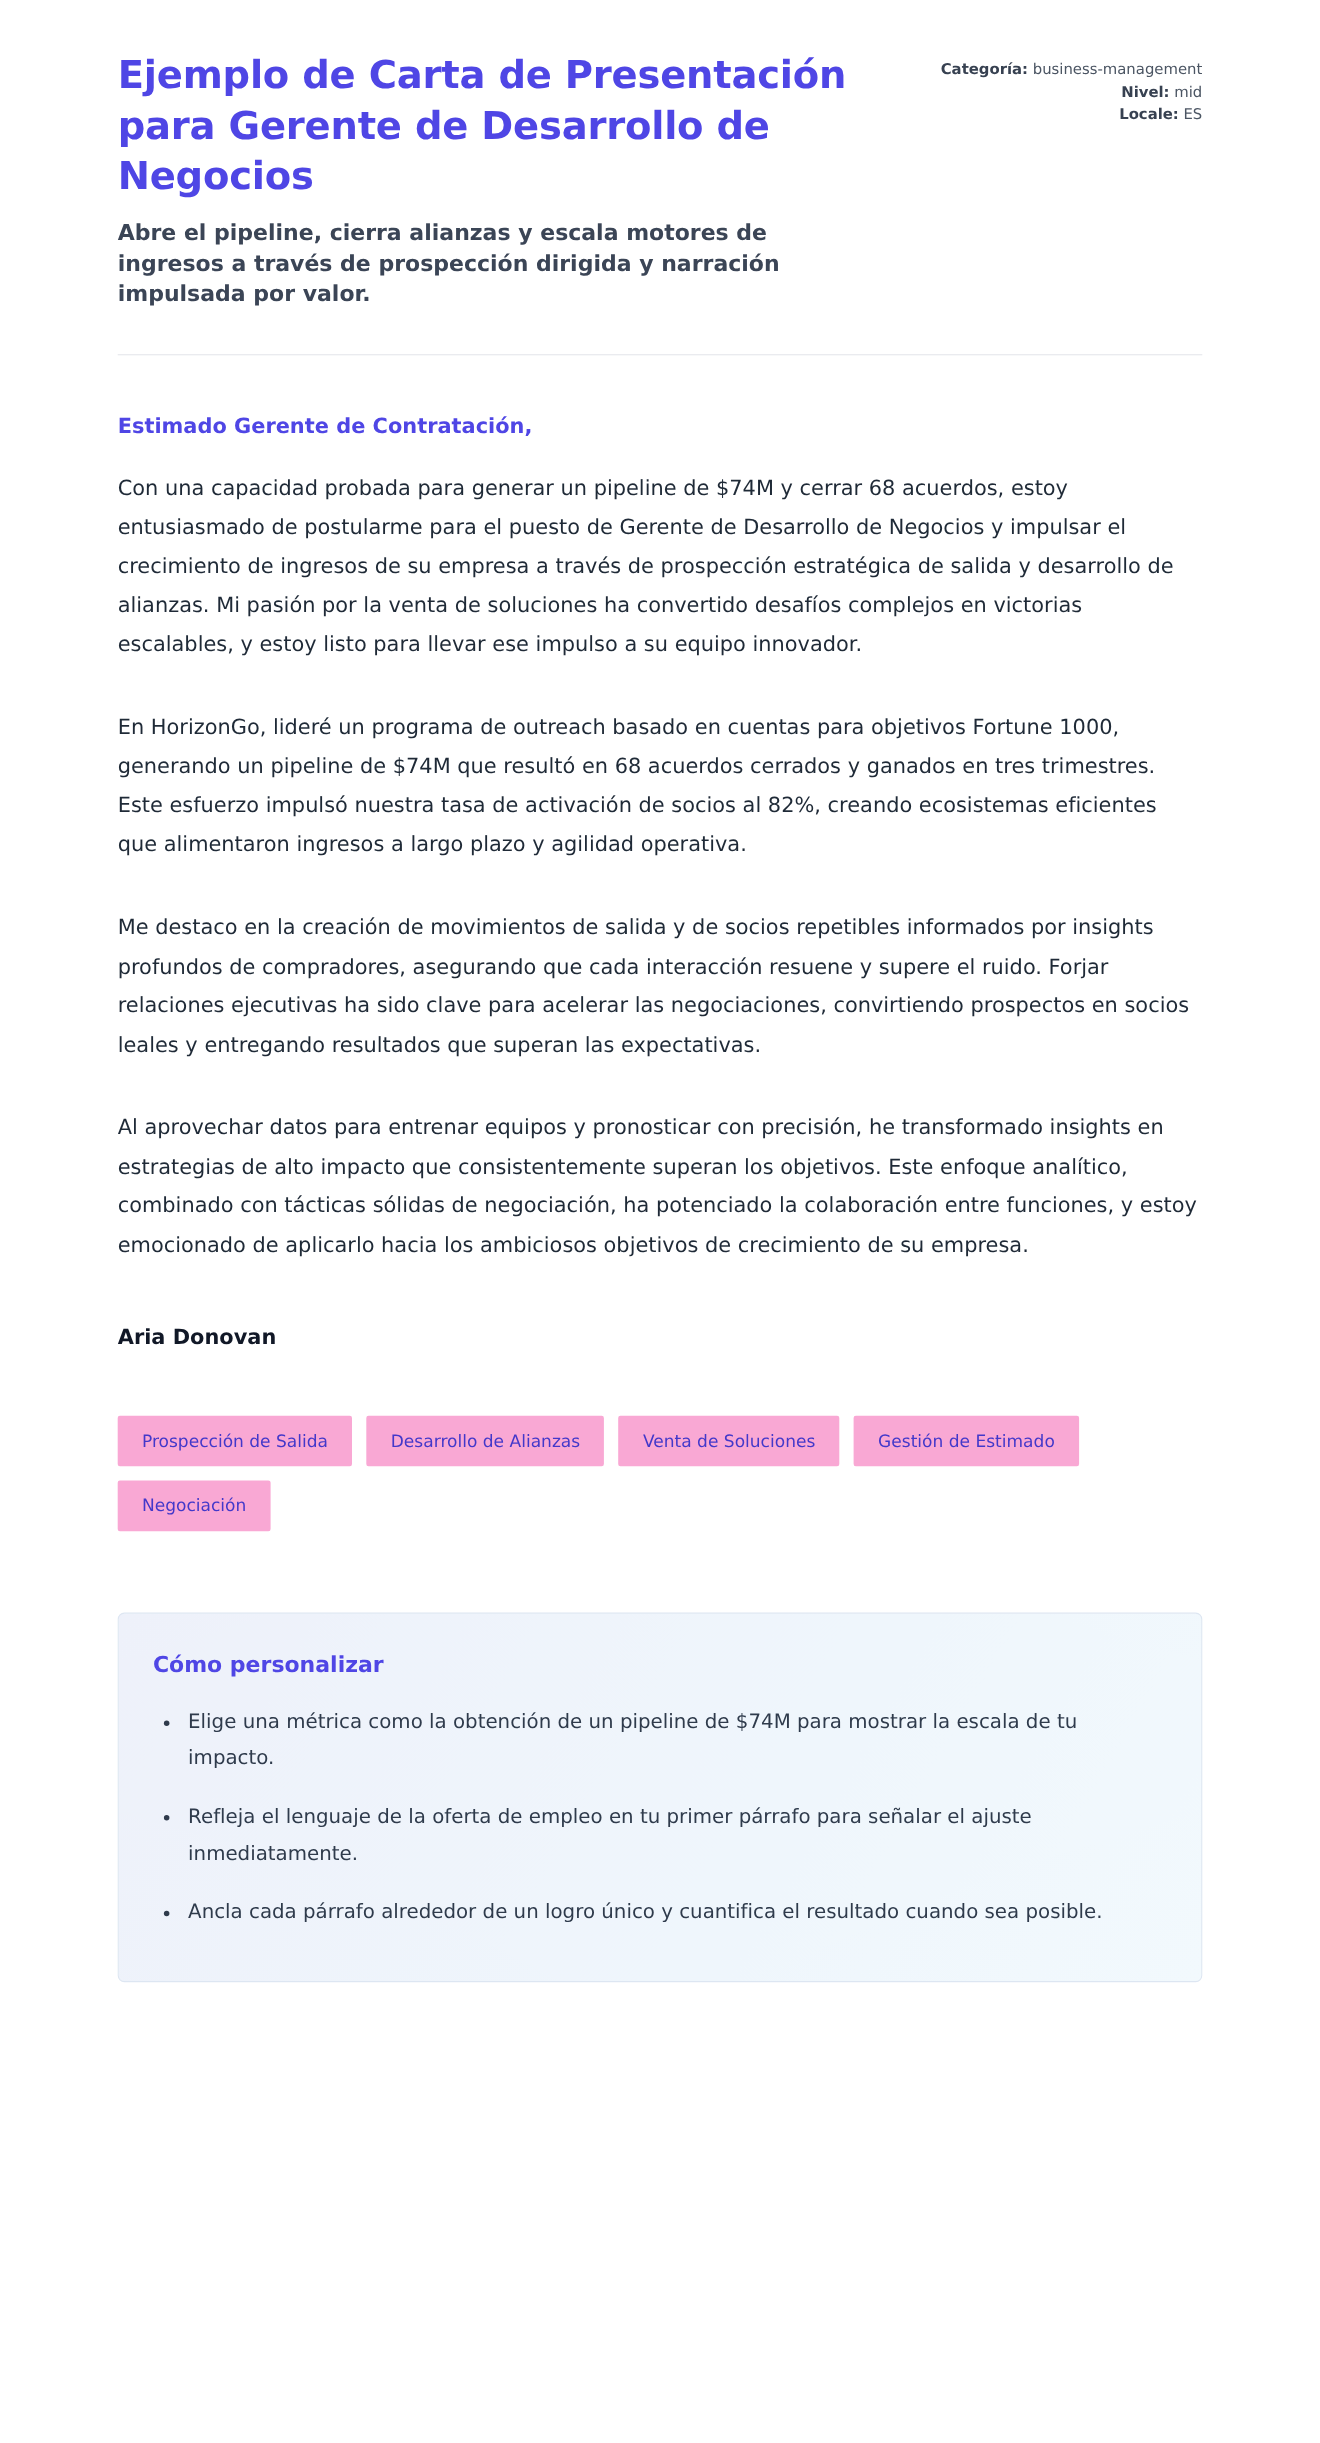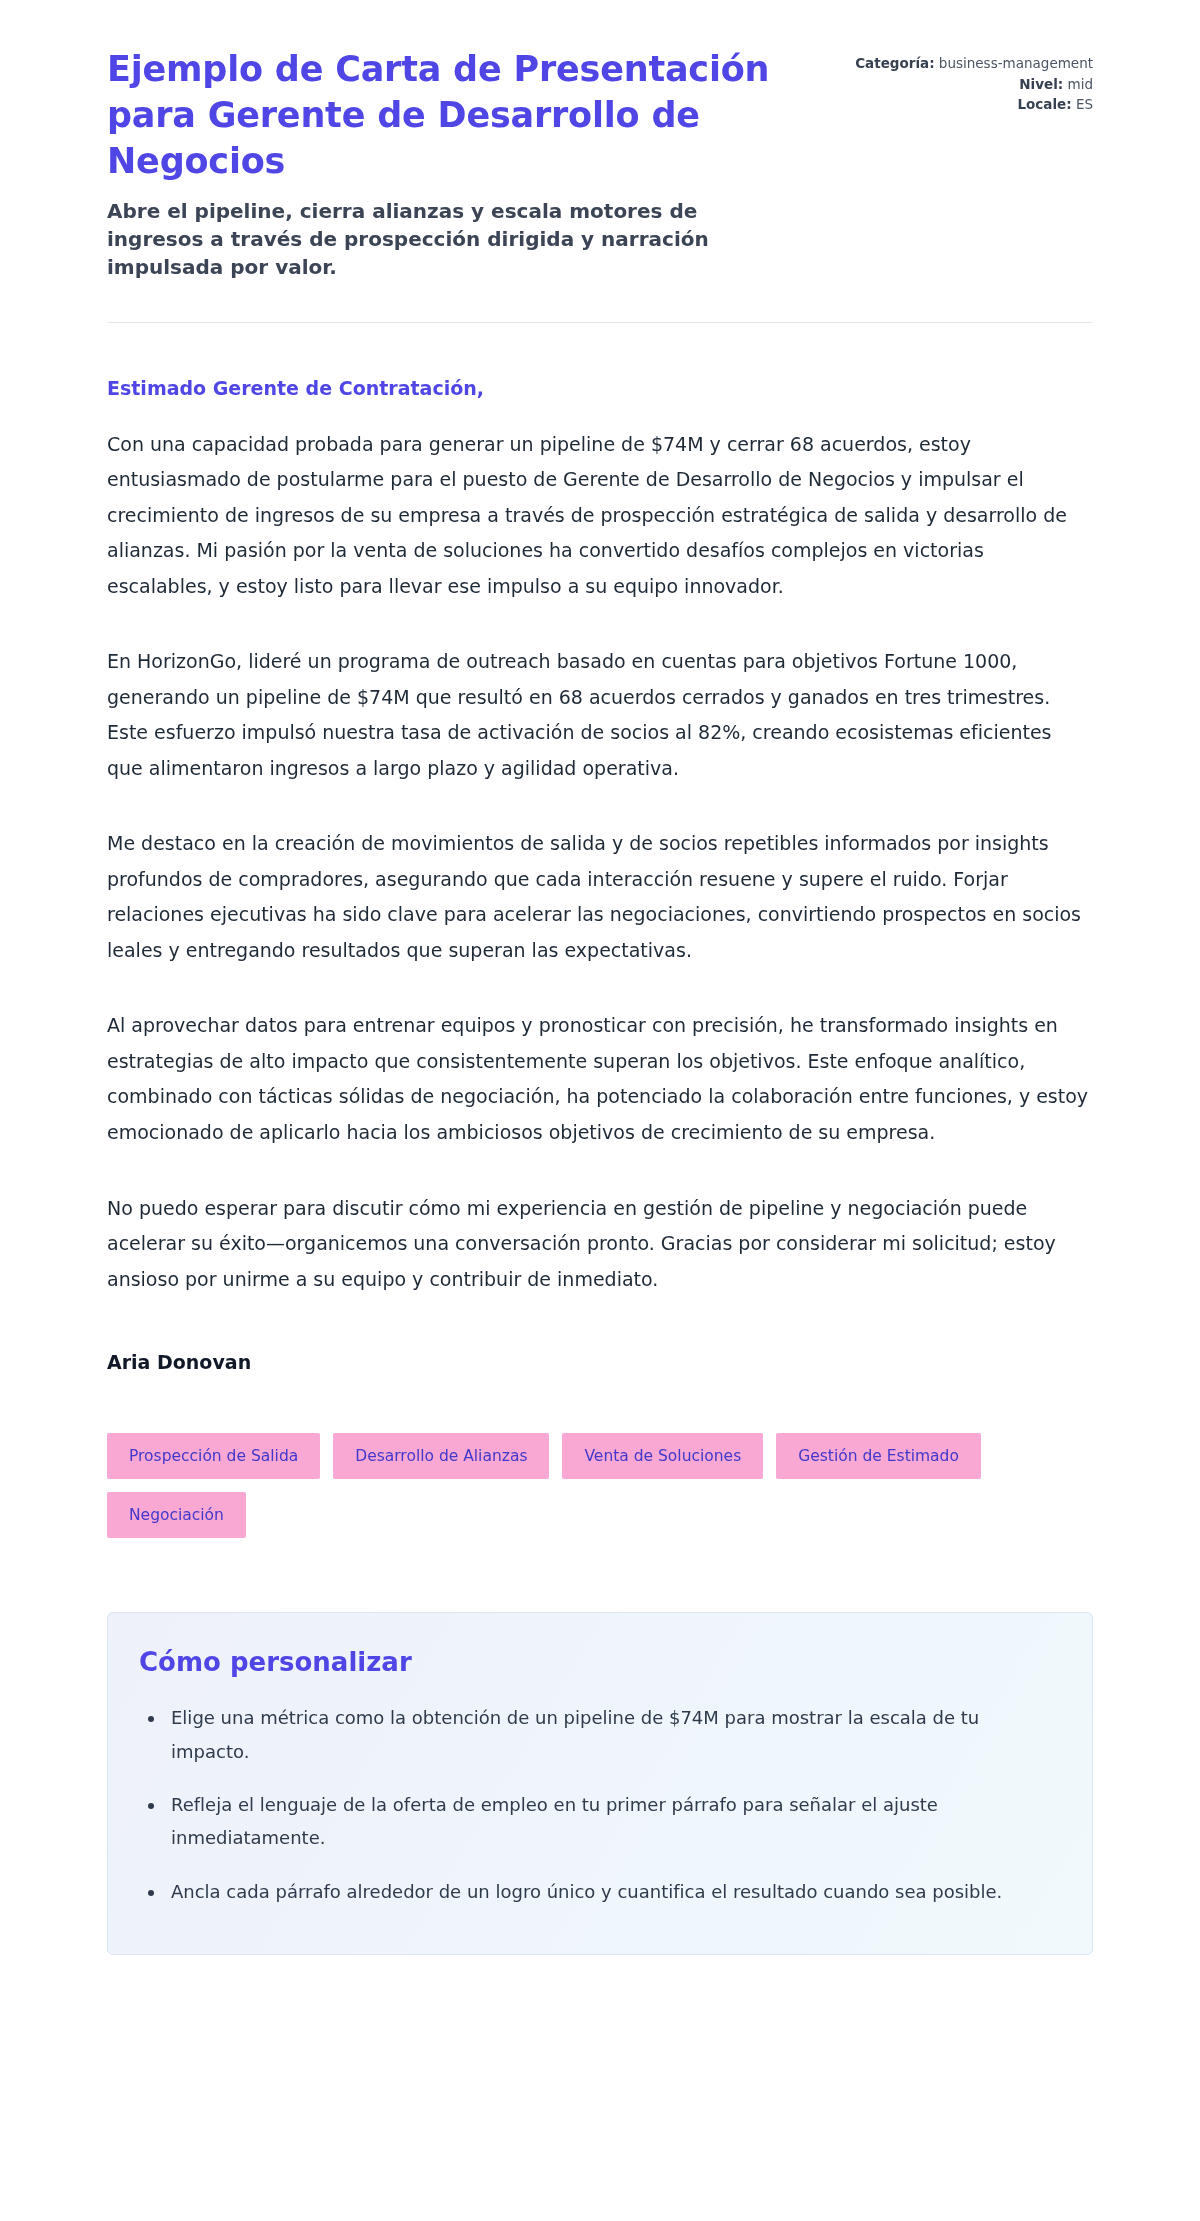--- a/index.html
+++ b/index.html
@@ -93,21 +93,21 @@
   
   .callout {
     margin-top: 74px;
     border: 1px solid #dde6f2;
     border-radius: 6px;
     background: linear-gradient(120deg, #eef1fa 0%, #eff6fc 60%, #f2f9fd 100%);
     padding: 34px 32px 46px 31px;
   }
   .callout-title {
     color: #4f46e5;
-    font-size: 26px;
+    font-size: 20px;
     font-weight: bold;
     margin-bottom: 24px;
   }
   .callout ul {
     margin: 0;
     padding-left: 27px;
     list-style: disc;
   }
   .callout li {
     font-size: 18px;
@@ -146,21 +146,20 @@
 
   <hr class="divider">
 
   <div class="letter">
     <div class="greeting">Estimado Gerente de Contratación,</div>
 
     <p class="para">Con una capacidad probada para generar un pipeline de $74M y cerrar 68 acuerdos, estoy entusiasmado de postularme para el puesto de Gerente de Desarrollo de Negocios y impulsar el crecimiento de ingresos de su empresa a través de prospección estratégica de salida y desarrollo de alianzas. Mi pasión por la venta de soluciones ha convertido desafíos complejos en victorias escalables, y estoy listo para llevar ese impulso a su equipo innovador.</p>
     <p class="para">En HorizonGo, lideré un programa de outreach basado en cuentas para objetivos Fortune 1000, generando un pipeline de $74M que resultó en 68 acuerdos cerrados y ganados en tres trimestres. Este esfuerzo impulsó nuestra tasa de activación de socios al 82%, creando ecosistemas eficientes que alimentaron ingresos a largo plazo y agilidad operativa.</p>
     <p class="para">Me destaco en la creación de movimientos de salida y de socios repetibles informados por insights profundos de compradores, asegurando que cada interacción resuene y supere el ruido. Forjar relaciones ejecutivas ha sido clave para acelerar las negociaciones, convirtiendo prospectos en socios leales y entregando resultados que superan las expectativas.</p>
     <p class="para">Al aprovechar datos para entrenar equipos y pronosticar con precisión, he transformado insights en estrategias de alto impacto que consistentemente superan los objetivos. Este enfoque analítico, combinado con tácticas sólidas de negociación, ha potenciado la colaboración entre funciones, y estoy emocionado de aplicarlo hacia los ambiciosos objetivos de crecimiento de su empresa.</p>
-    <p class="para">No puedo esperar para discutir cómo mi experiencia en gestión de pipeline y negociación puede acelerar su éxito—organicemos una conversación pronto. Gracias por considerar mi solicitud; estoy ansioso por unirme a su equipo y contribuir de inmediato.</p>
 
     <div class="signature">
       <div class="signature-name">Aria Donovan</div>
     </div>
   </div>
 
   <div class="tags">
     <span class="tag">Prospección de Salida</span>
     <span class="tag">Desarrollo de Alianzas</span>
     <span class="tag">Venta de Soluciones</span>

